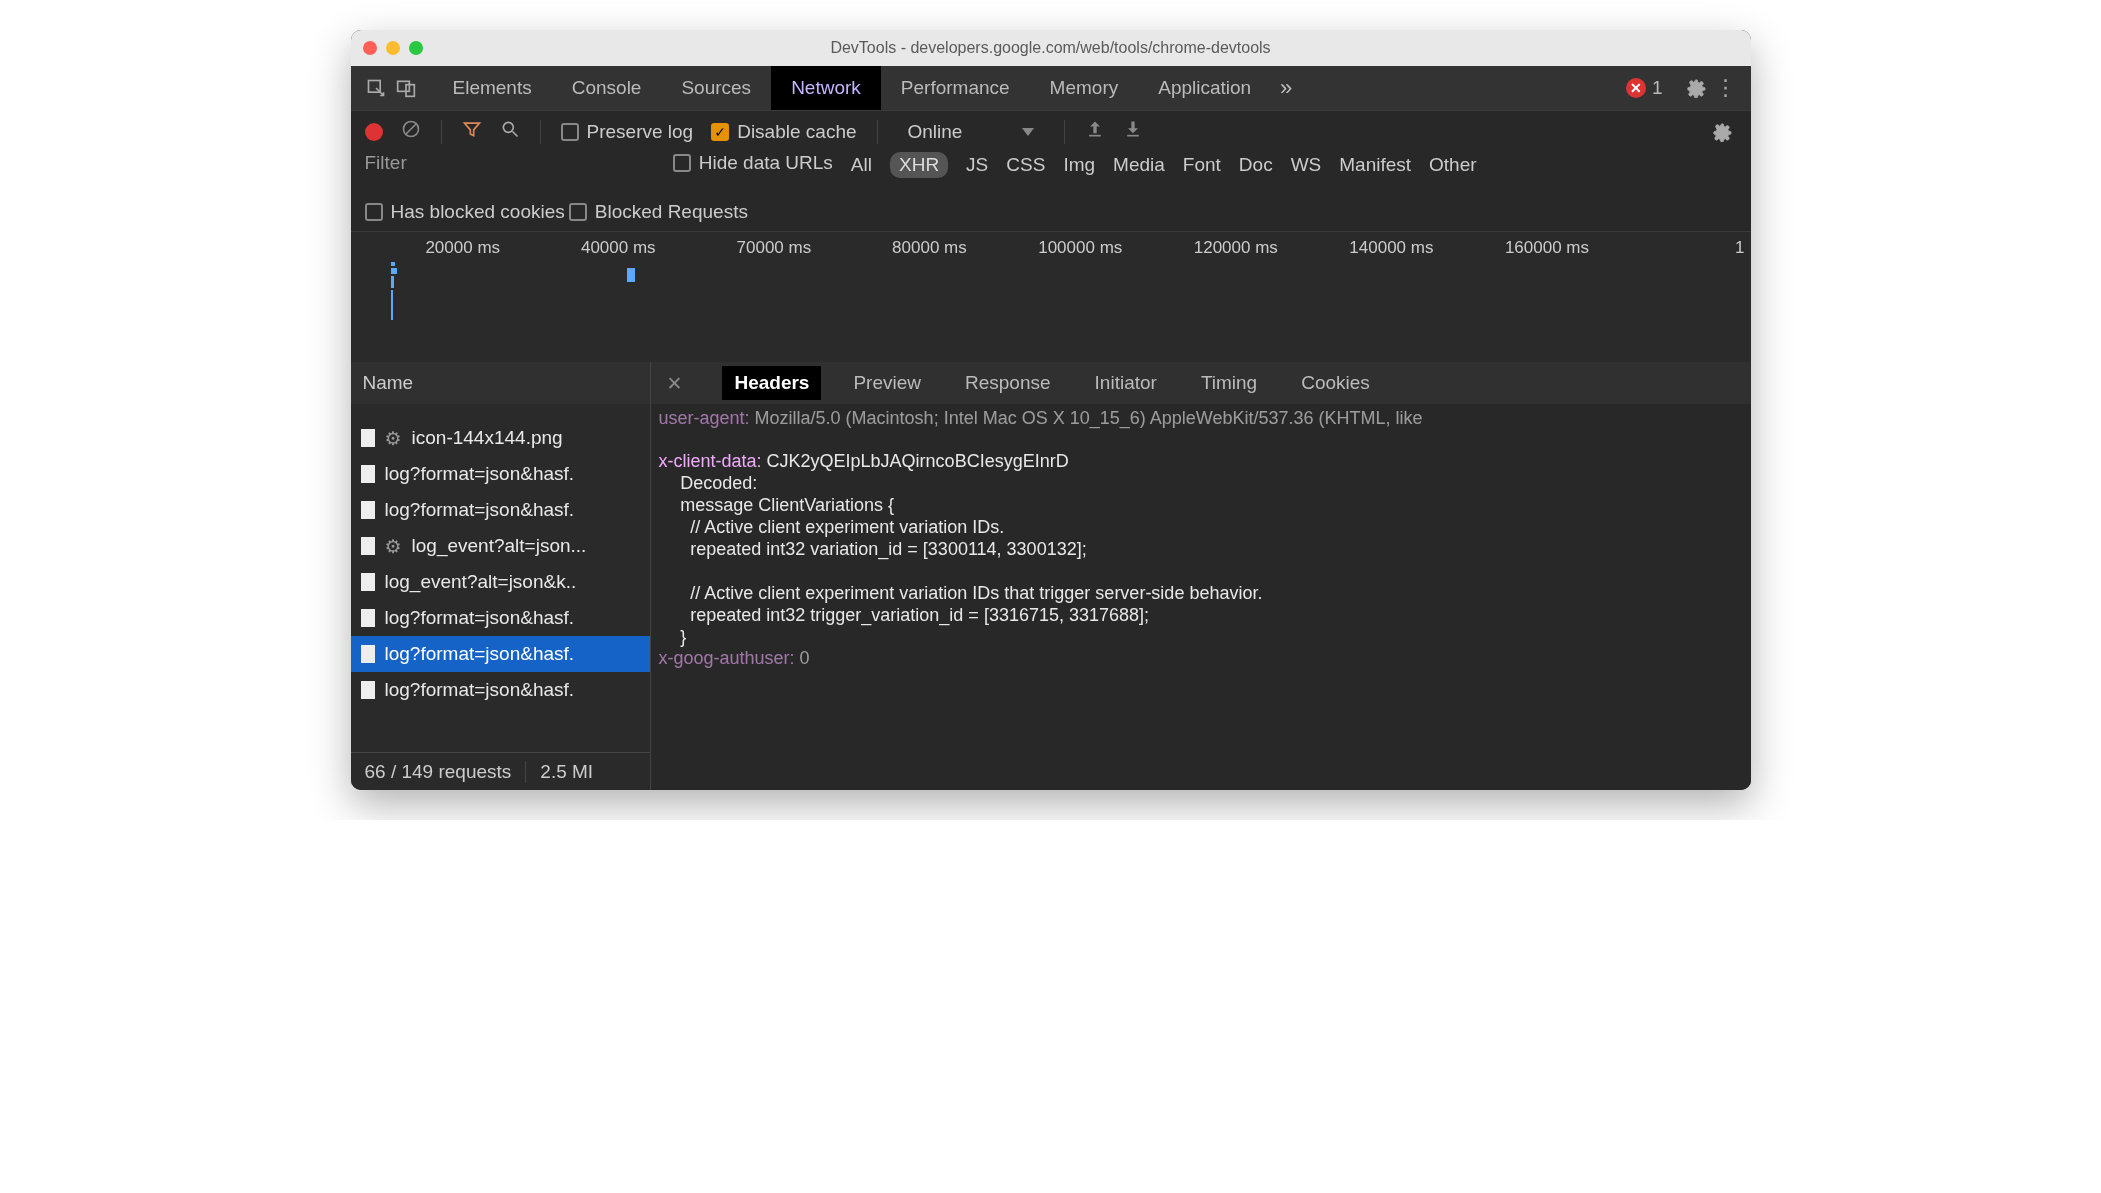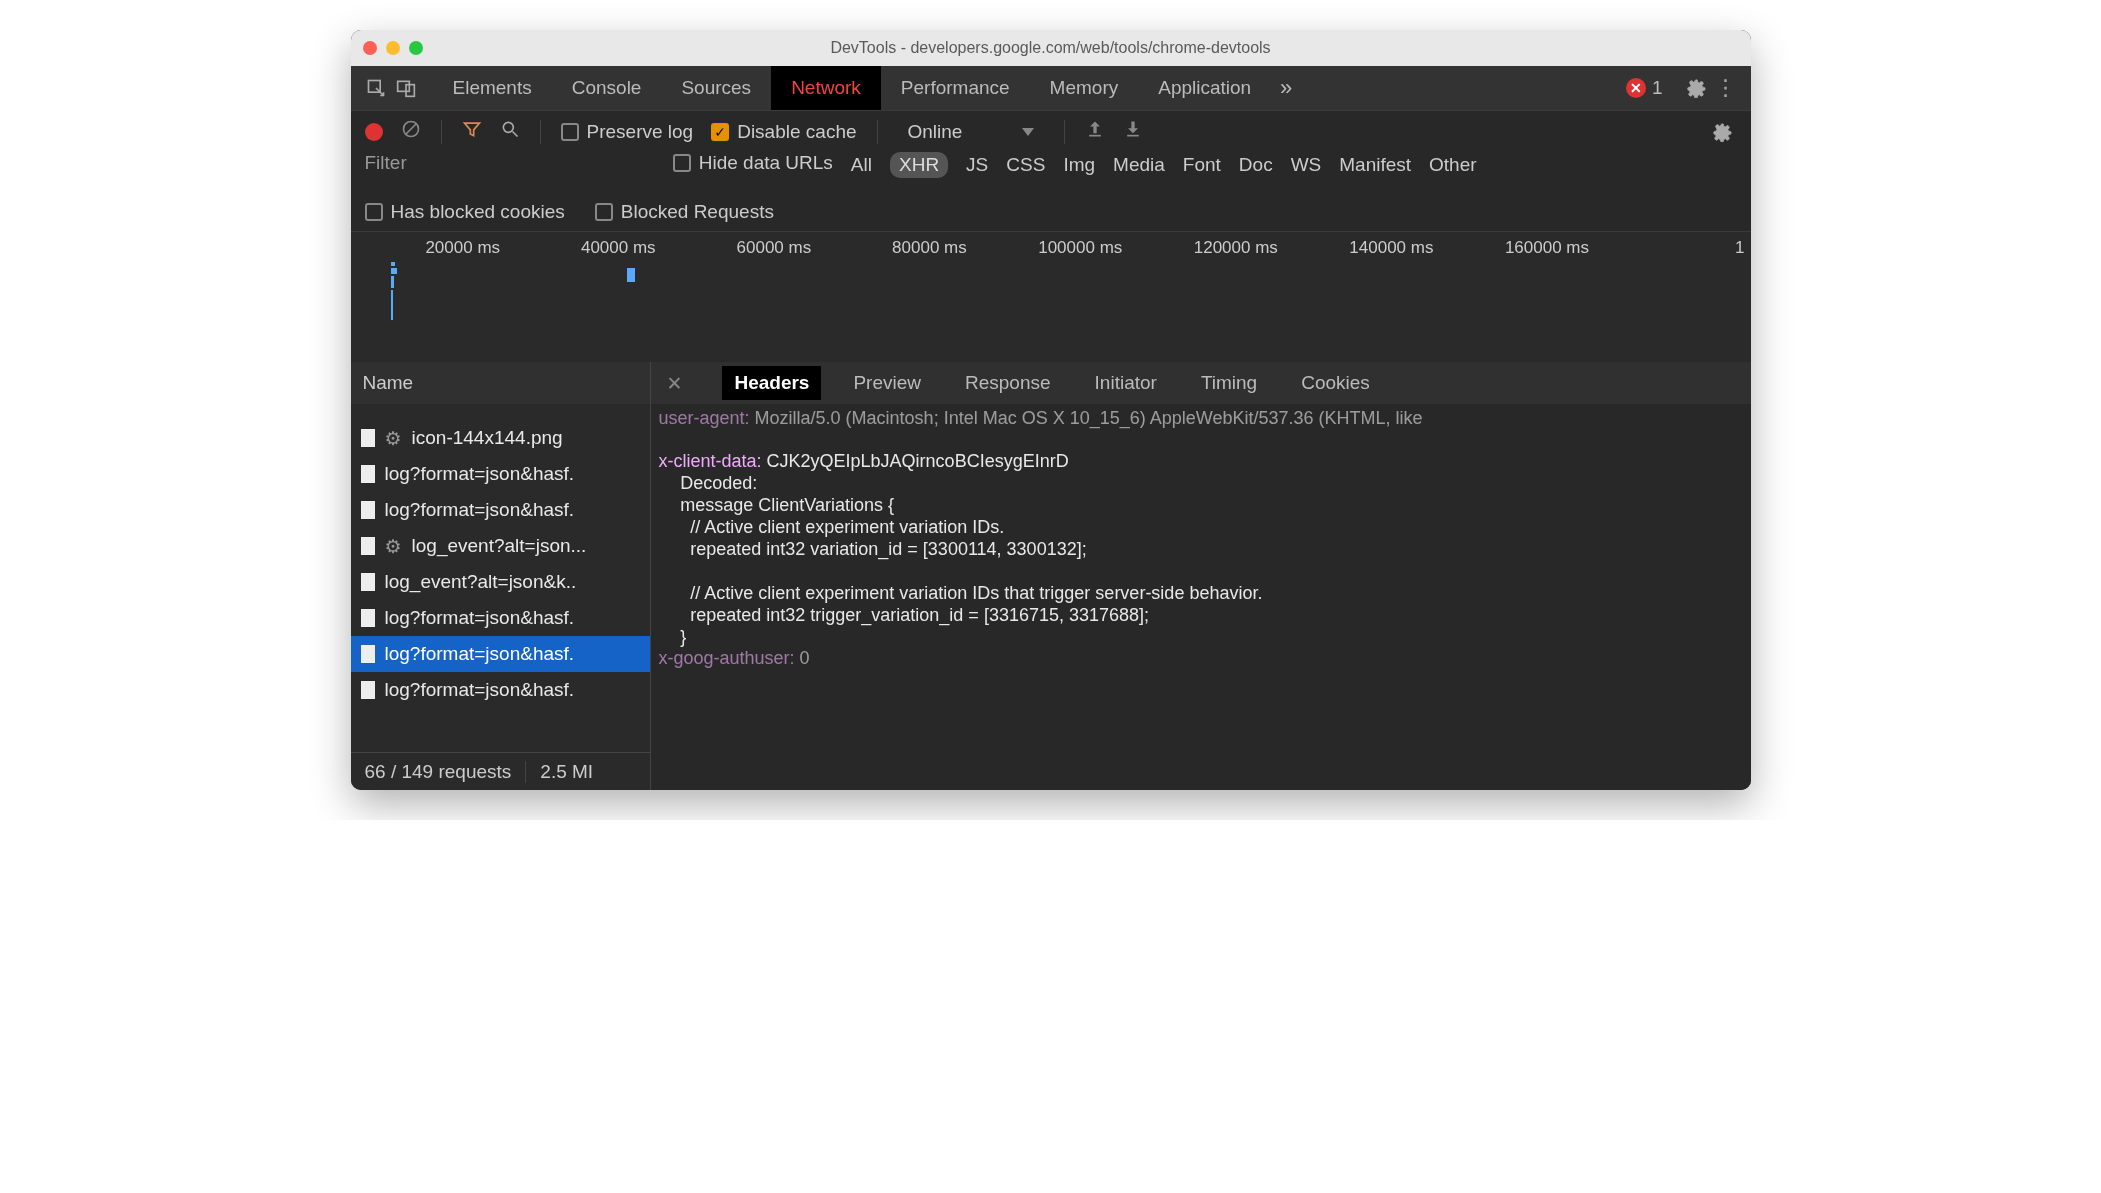--- a/index.html
+++ b/index.html
@@ -4,33 +4,33 @@
 <style>
   * { box-sizing: border-box; font-family: -apple-system, BlinkMacSystemFont, "Segoe UI", Helvetica, Arial, sans-serif; }
   body { margin:0; background:#fff; padding:30px; }
   .window { width:1400px; height:760px; margin:0 auto; border-radius:10px; overflow:hidden; box-shadow:0 15px 40px rgba(0,0,0,.3); background:#282828; display:flex; flex-direction:column;}
   .titlebar { height:36px; background:#e9e8e9; display:flex; align-items:center; padding:0 12px; color:#444; font-size:17px;}
   .dots { display:flex; gap:9px; position:absolute;}
   .dot { width:14px; height:14px; border-radius:50%; }
   .title { flex:1; text-align:center; color:#5a5a5a; font-size:16px;}
   .tabbar { display:flex; align-items:center; background:#333; height:44px; color:#bbb; font-size:19px; padding:0 10px;}
   .tabbar .tab { padding:0 20px; height:44px; display:flex; align-items:center; cursor:pointer;}
-  .tabbar .tab.active { background:#000; color:#ef4444;}
+  .tabbar .tab.active { background:#000; color:#c4b5fd;}
   .icon-btn { width:30px; display:flex; align-items:center; justify-content:center; cursor:pointer;}
   .toolbar { display:flex; align-items:center; background:#282828; height:42px; color:#ccc; font-size:19px; padding:0 14px; gap:18px; border-top:1px solid #3a3a3a;}
   .toolbar .sep { width:1px; height:24px; background:#444; margin:0 2px;}
   .chk { display:flex; align-items:center; gap:8px;}
   .chkbox { width:18px; height:18px; border:2px solid #888; border-radius:3px; display:flex; align-items:center; justify-content:center; font-size:14px;}
   .chkbox.on { background:#e59100; border-color:#e59100; color:#000;}
   .select-online { display:flex; align-items:center; gap:60px; padding:0 10px;}
   .triangle { width:0;height:0;border-left:6px solid transparent;border-right:6px solid transparent;border-top:8px solid #888;}
   .filterbar { display:flex; align-items:flex-start; background:#282828; height:40px; color:#ccc; font-size:19px; padding:0 14px; gap:18px;}
   .pill { color:#ccc; cursor:pointer; }
   .pill.sel { background:#555; padding:2px 9px; border-radius:10px; color:#ddd;}
-  .filterbar2 { display:flex; align-items:center; background:#282828; height:40px; color:#ccc; font-size:19px; padding:0 14px; gap:30px; border-bottom:1px solid #3a3a3a;}
+  .filterbar2 { display:flex; align-items:center; background:#282828; height:40px; color:#ccc; font-size:19px; padding:0 14px; gap:4px; border-bottom:1px solid #3a3a3a;}
   .timeline { background:#2a2a2a; height:130px; position:relative;}
   .ticks { display:flex; color:#ccc; font-size:17px; padding-top:6px;}
   .tick { width:160px; text-align:right; padding-right:6px;}
   .split { flex:1; display:flex; min-height:0;}
   .left { width:300px; background:#2a2a2a; border-right:1px solid #444; display:flex; flex-direction:column;gap:16px;}
   .left-head { height:42px; display:flex; align-items:center; padding:0 12px; color:#ccc; font-size:19px; background:#303030;}
   .reqs { flex:1; overflow:hidden;}
   .req { display:flex; align-items:center; gap:10px; height:36px; padding:0 10px; color:#e9e9e9; font-size:19px; white-space:nowrap; overflow:hidden;}
   .req.sel { background:#1663c7; color:#fff;}
   .doc-icon { width:14px; height:18px; background:#eee;}
@@ -190,21 +190,21 @@
     <div class="chk">
       <div class="chkbox"></div>
         <span>Blocked Requests</span>
     </div>
   </div>
 
   <div class="timeline">
     <div class="ticks" id="ticks">
         <div class="tick">20000 ms</div>
         <div class="tick">40000 ms</div>
-        <div class="tick">60000 ms</div>
+        <div class="tick">70000 ms</div>
         <div class="tick">80000 ms</div>
         <div class="tick">100000 ms</div>
         <div class="tick">120000 ms</div>
         <div class="tick">140000 ms</div>
         <div class="tick">160000 ms</div>
         <div class="tick">1</div>
       </div>
     <div class="bars">
       <div style="height:4px;width:4px"></div>
       <div style="height:6px;width:6px"></div>

